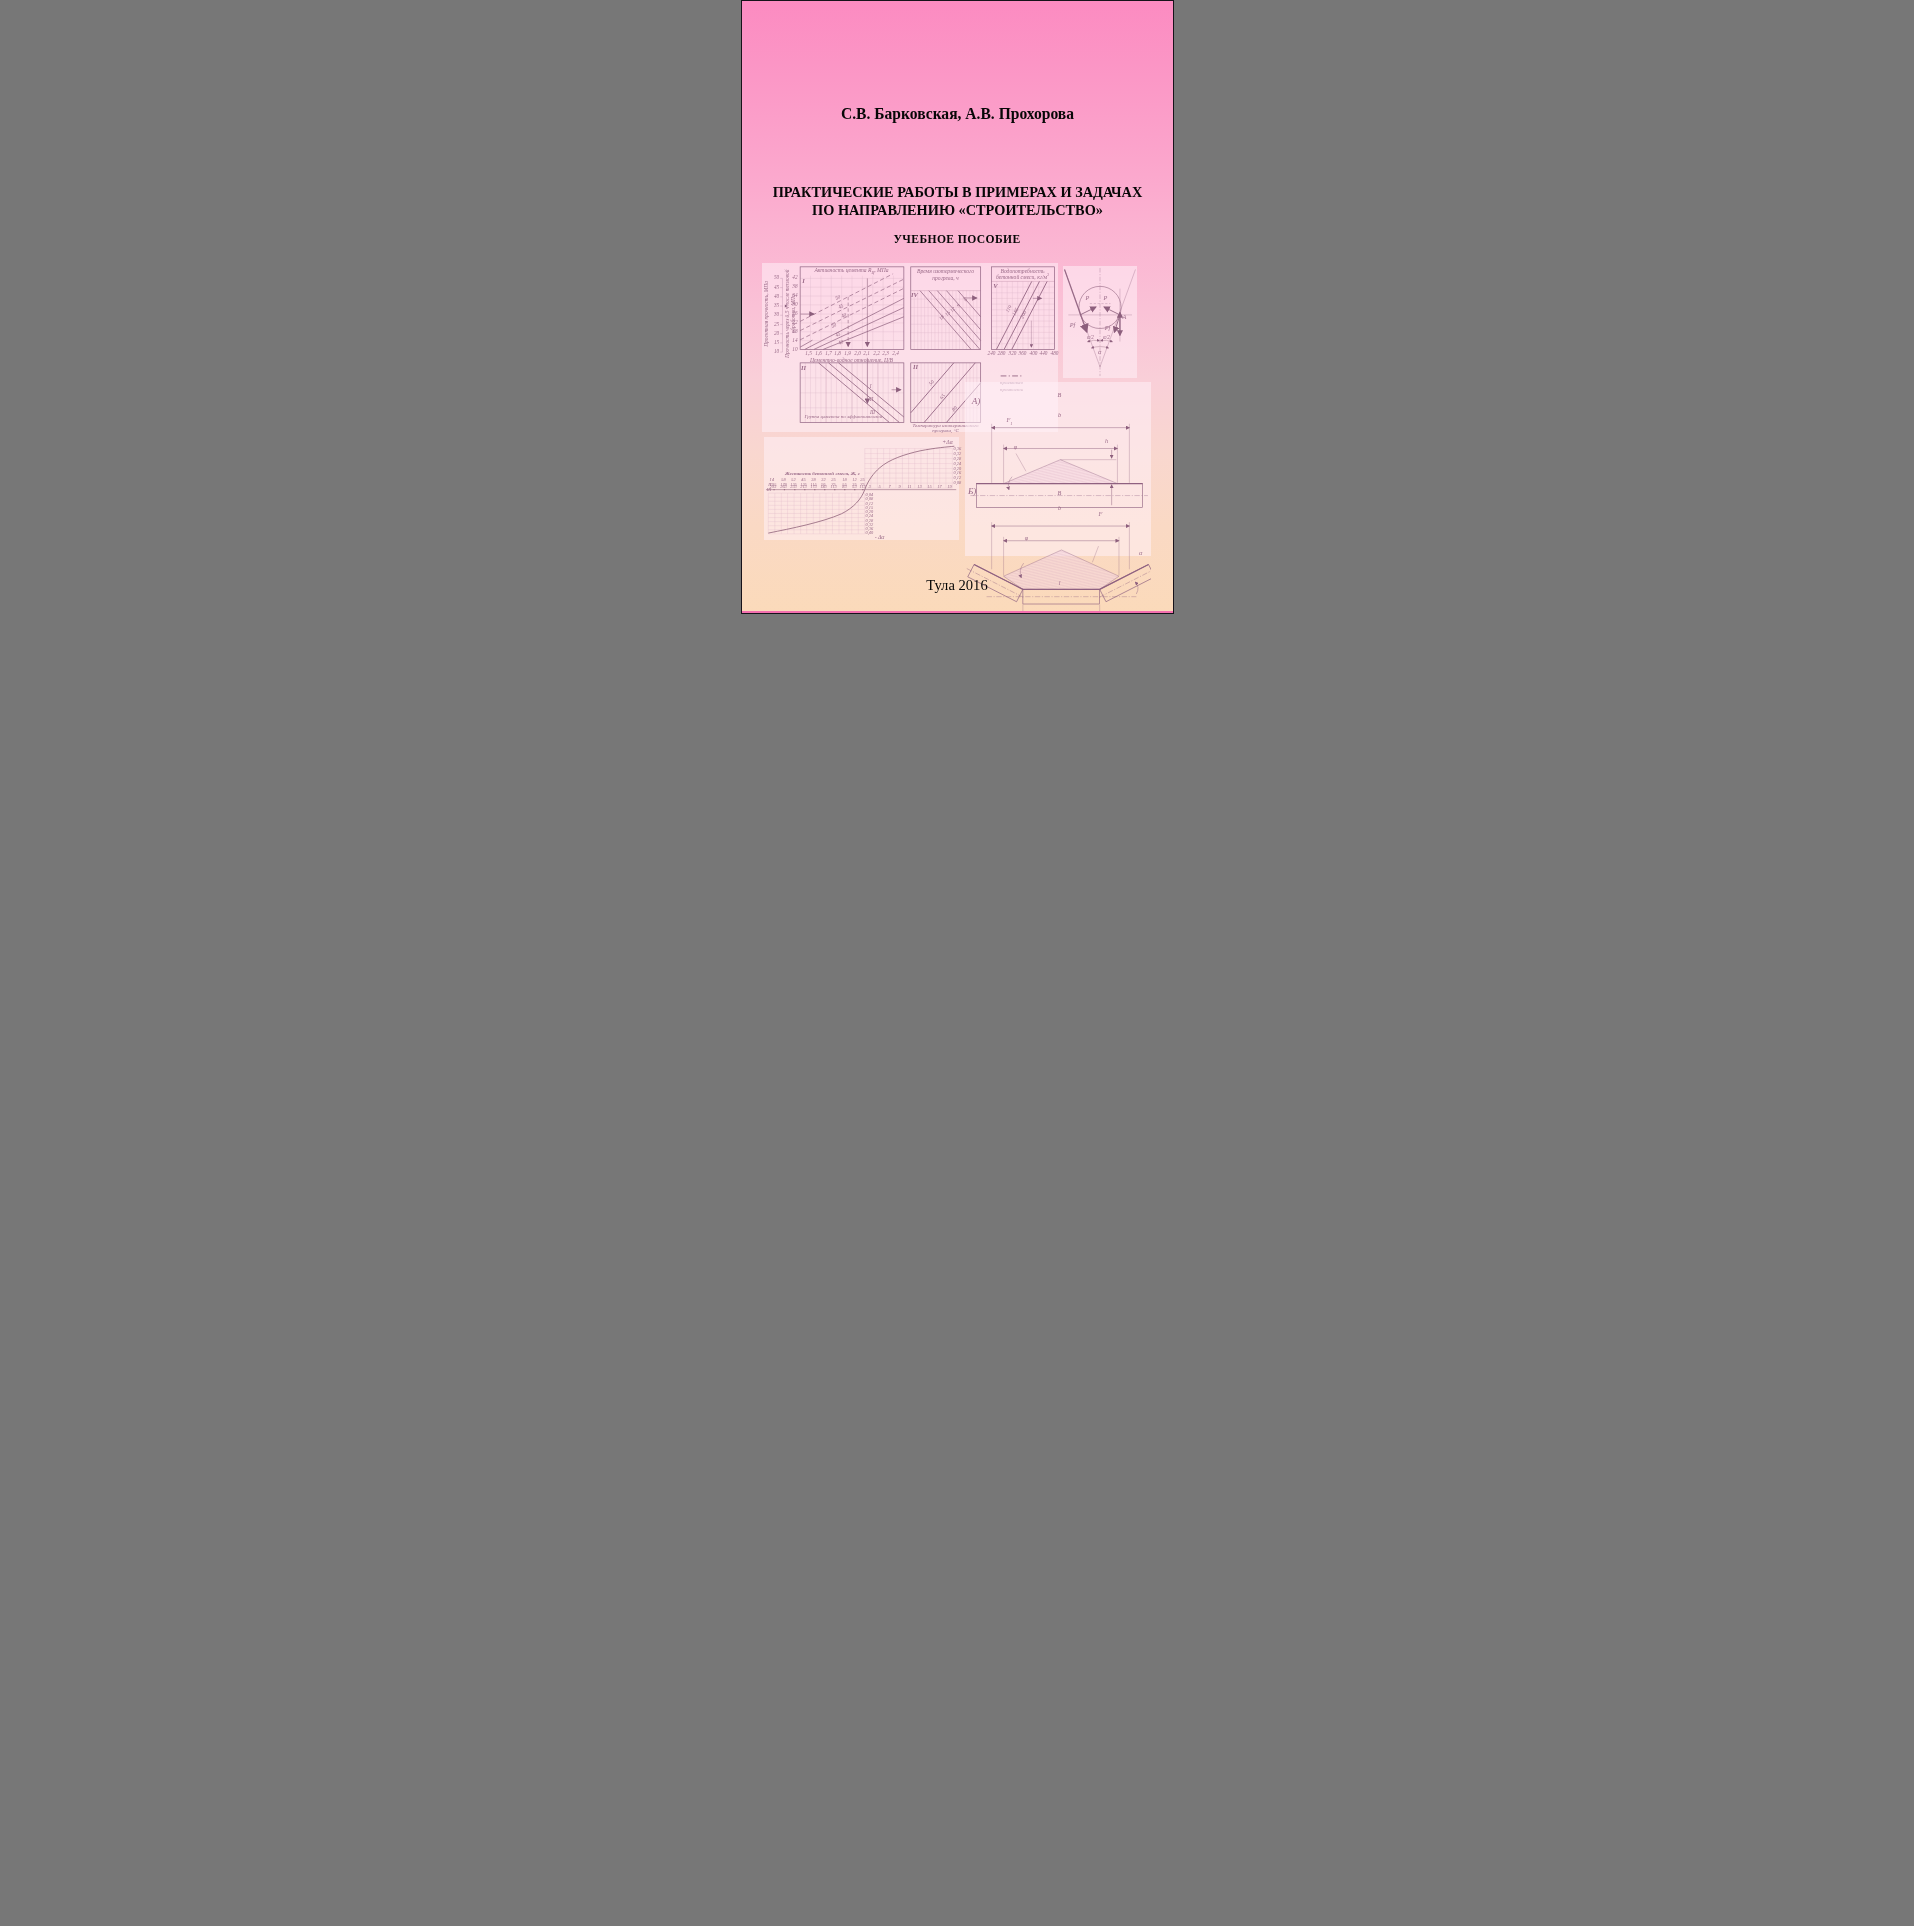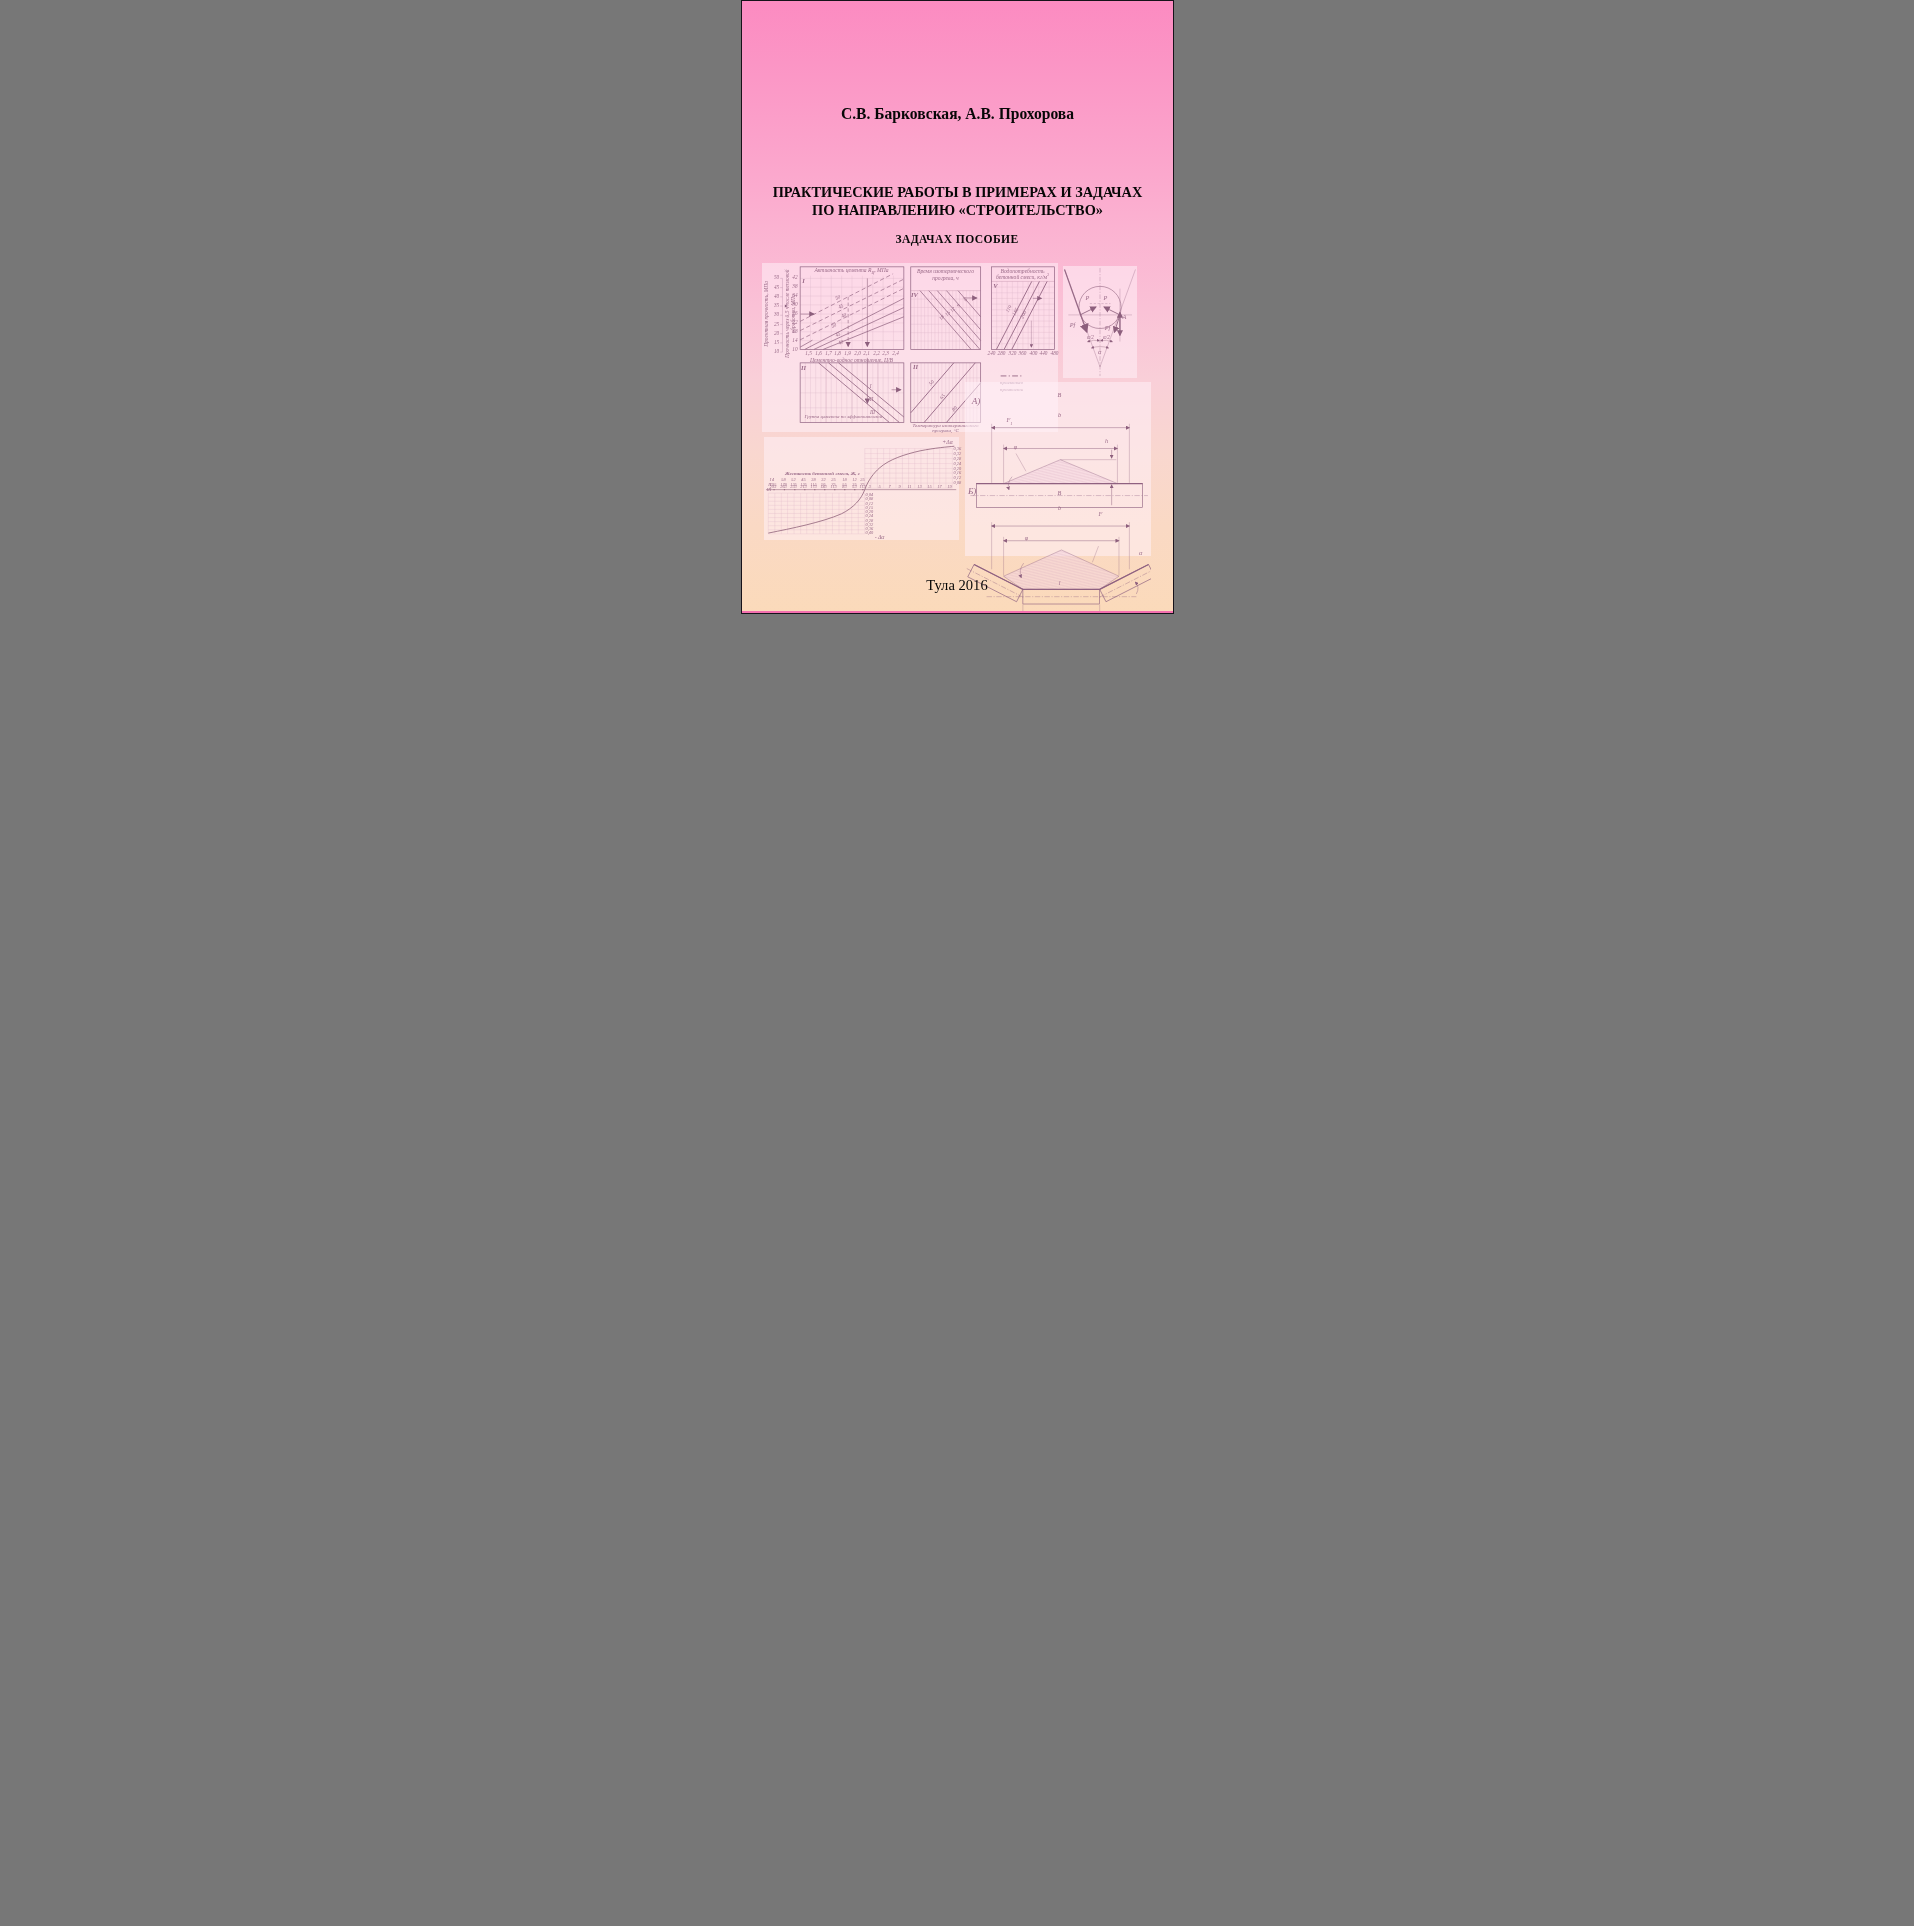--- a/index.html
+++ b/index.html
@@ -39,21 +39,21 @@
 </head>
 <body>
 
 <div class="page">
 
   <div class="blk authors">С.В. Барковская, А.В. Прохорова</div>
   <div class="blk title">
     <div>ПРАКТИЧЕСКИЕ РАБОТЫ В ПРИМЕРАХ И ЗАДАЧАХ</div>
     <div>ПО НАПРАВЛЕНИЮ «СТРОИТЕЛЬСТВО»</div>
   </div>
-  <div class="blk subtitle">ЗАДАЧАХ ПОСОБИЕ</div>
+  <div class="blk subtitle">УЧЕБНОЕ ПОСОБИЕ</div>
 
   <div class="panel" id="p1">
     <svg width="296" height="169" viewBox="0 0 768 440">
       <defs>
         <marker id="a1" viewBox="0 0 10 10" refX="8.5" refY="5" markerWidth="9" markerHeight="9" orient="auto-start-reverse">
           <path d="M0,0 L10,5 L0,10 z" fill="#8d5f7d"></path>
         </marker>
       </defs>
 
       <g stroke="#dbb2c6" stroke-width="0.8">

